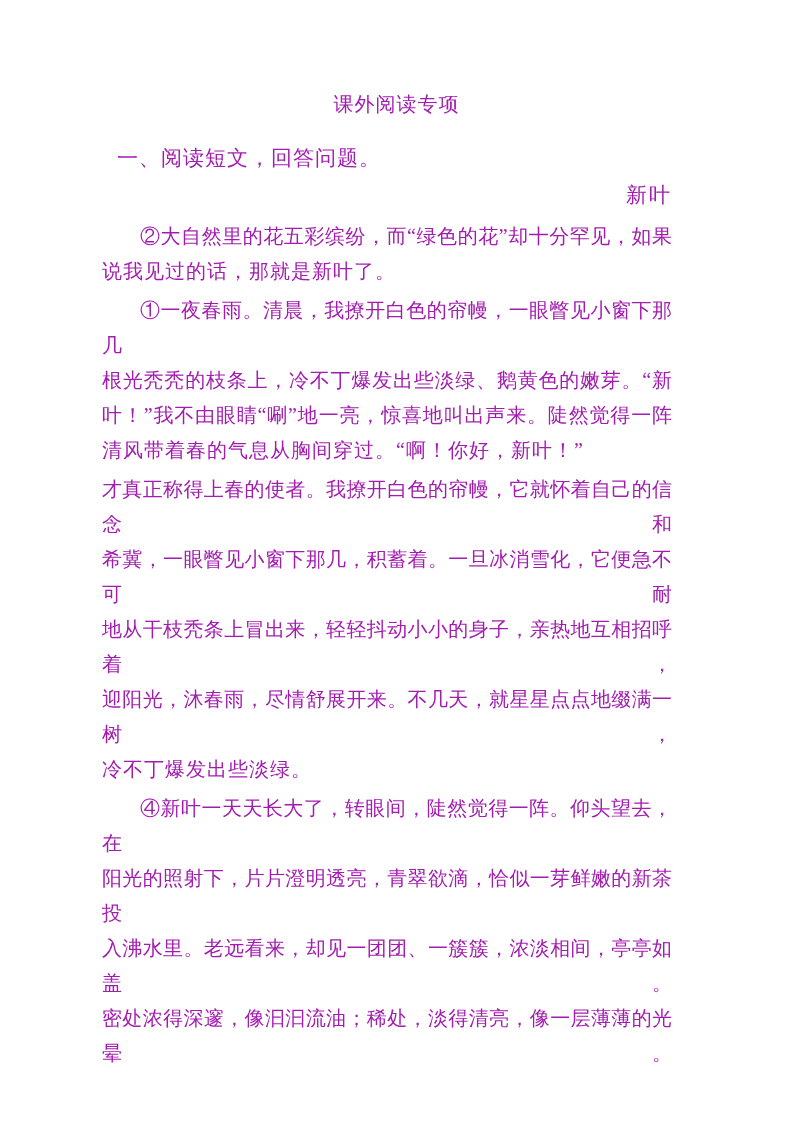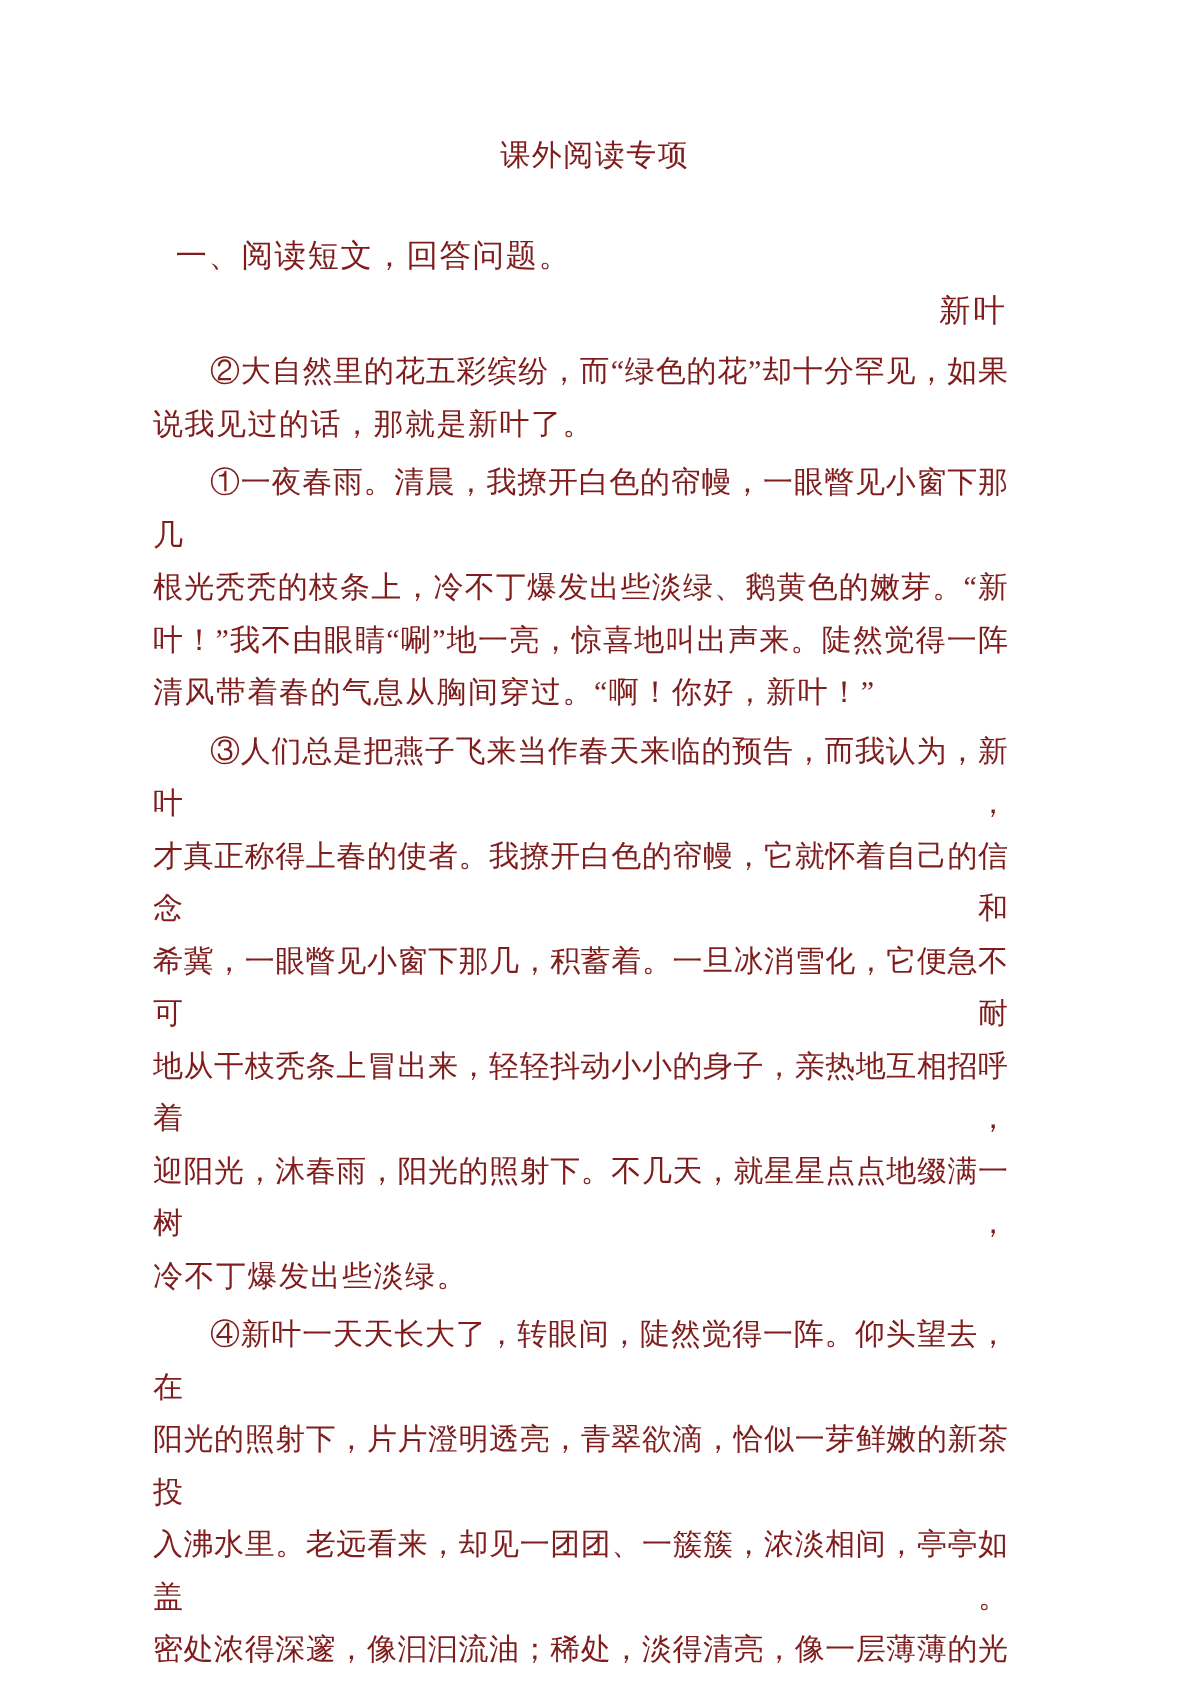--- a/index.html
+++ b/index.html
@@ -7,32 +7,32 @@
     padding: 0;
     background: #ffffff;
   }
   .page {
     position: relative;
     width: 793px;
     height: 1122px;
     background: #ffffff;
     overflow: hidden;
     font-family: "Liberation Serif", "DejaVu Serif", serif;
-    color: #7f1d1d;
+    color: #a21caf;
     box-sizing: border-box;
     padding-top: 92px;
   }
   .doc-title {
     text-align: center;
     font-size: 20px;
     line-height: 24px;
     letter-spacing: 1px;
   }
   .section-heading {
-    margin-top: 42px;
+    margin-top: 30px;
     margin-left: 117px;
     font-size: 21px;
     line-height: 24px;
     letter-spacing: 1px;
   }
   .article-title {
     margin-top: 13px;
     margin-left: 102px;
     width: 570px;
     text-align: right;
@@ -82,25 +82,24 @@
     </div>
 
     <div class="paragraph">
       <div class="line indent">①一夜春雨。清晨，我撩开白色的帘幔，一眼瞥见小窗下那几</div>
       <div class="line">根光秃秃的枝条上，冷不丁爆发出些淡绿、鹅黄色的嫩芽。“新</div>
       <div class="line">叶！”我不由眼睛“唰”地一亮，惊喜地叫出声来。陡然觉得一阵</div>
       <div class="line short">清风带着春的气息从胸间穿过。“啊！你好，新叶！”</div>
     </div>
 
     <div class="paragraph">
-      <div class="line indent">③人们总是把燕子飞来当作春天来临的预告，而我认为，新叶，</div>
       <div class="line">才真正称得上春的使者。我撩开白色的帘幔，它就怀着自己的信念和</div>
       <div class="line">希冀，一眼瞥见小窗下那几，积蓄着。一旦冰消雪化，它便急不可耐</div>
       <div class="line">地从干枝秃条上冒出来，轻轻抖动小小的身子，亲热地互相招呼着，</div>
-      <div class="line">迎阳光，沐春雨，阳光的照射下。不几天，就星星点点地缀满一树，</div>
+      <div class="line">迎阳光，沐春雨，尽情舒展开来。不几天，就星星点点地缀满一树，</div>
       <div class="line short">冷不丁爆发出些淡绿。</div>
     </div>
 
     <div class="paragraph">
       <div class="line indent">④新叶一天天长大了，转眼间，陡然觉得一阵。仰头望去，在</div>
       <div class="line">阳光的照射下，片片澄明透亮，青翠欲滴，恰似一芽鲜嫩的新茶投</div>
       <div class="line">入沸水里。老远看来，却见一团团、一簇簇，浓淡相间，亭亭如盖。</div>
       <div class="line">密处浓得深邃，像汩汩流油；稀处，淡得清亮，像一层薄薄的光晕。</div>
     </div>
 

